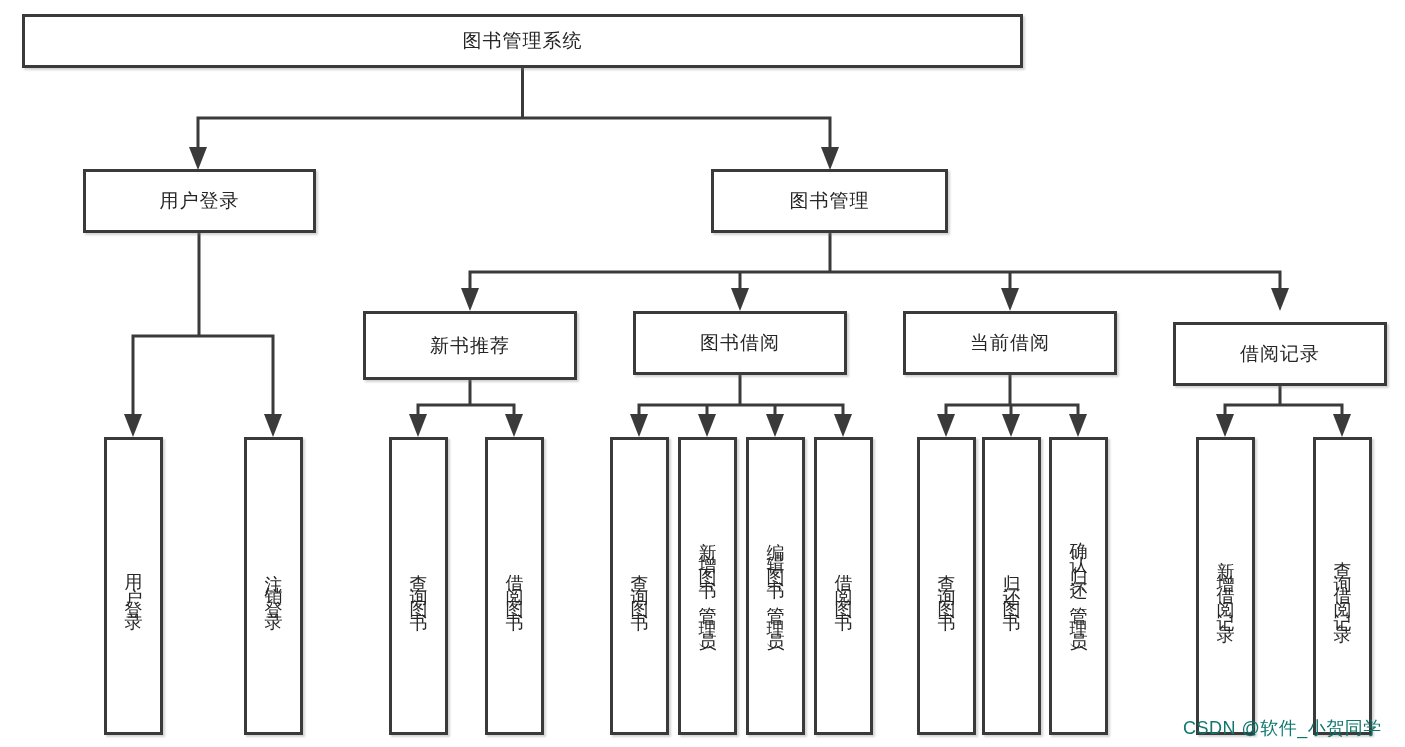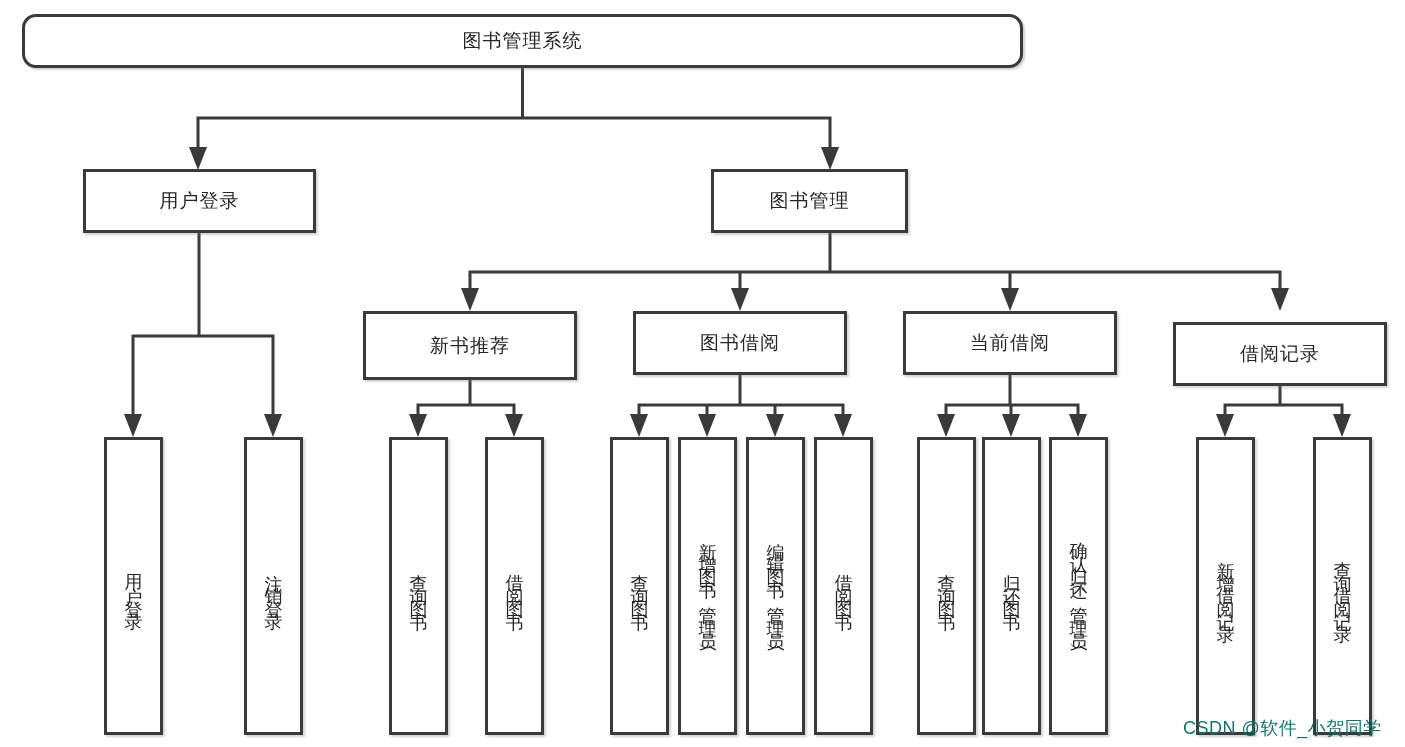--- a/index.html
+++ b/index.html
@@ -95,28 +95,28 @@
     <path d="M1010 375 V405 M944.5 405 H1079.5 M946 405 V418 M1011 405 V418 M1078 405 V418"></path>
     <polygon points="937,414 955,414 946,437"></polygon>
     <polygon points="1002,414 1020,414 1011,437"></polygon>
     <polygon points="1069,414 1087,414 1078,437"></polygon>
 
     <path d="M1280 375 V405 M1223.5 405 H1343.5 M1225 405 V418 M1342 405 V418"></path>
     <polygon points="1216,414 1234,414 1225,437"></polygon>
     <polygon points="1333,414 1351,414 1342,437"></polygon>
   </svg>
 
-  <div class="box hbox" style="left:22px; top:14px; width:1001px; height:54px;border-radius:14px;">
+  <div class="box hbox" style="left:22px; top:14px; width:1001px; height:54px;">
     <span>图书管理系统</span>
   </div>
 
   <div class="box hbox" style="left:83px; top:169px; width:233px; height:64px;">
     <span>用户登录</span>
   </div>
-  <div class="box hbox" style="left:711px; top:169px; width:197px; height:64px;">
+  <div class="box hbox" style="left:711px; top:169px; width:237px; height:64px;">
     <span>图书管理</span>
   </div>
 
   <div class="box hbox" style="left:363px; top:311px; width:214px; height:69px;">
     <span>新书推荐</span>
   </div>
   <div class="box hbox" style="left:633px; top:311px; width:214px; height:64px;">
     <span>图书借阅</span>
   </div>
   <div class="box hbox" style="left:903px; top:311px; width:214px; height:64px;">

